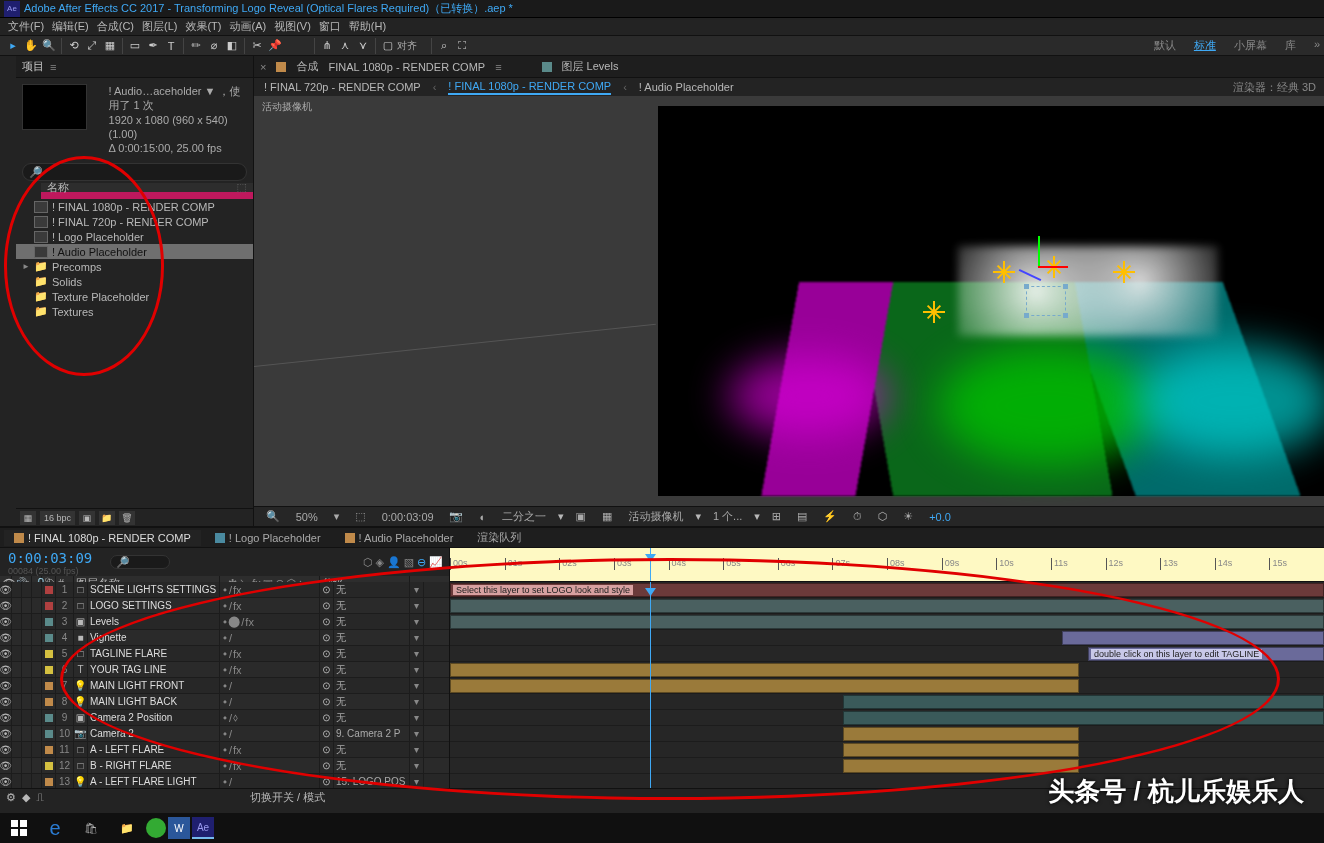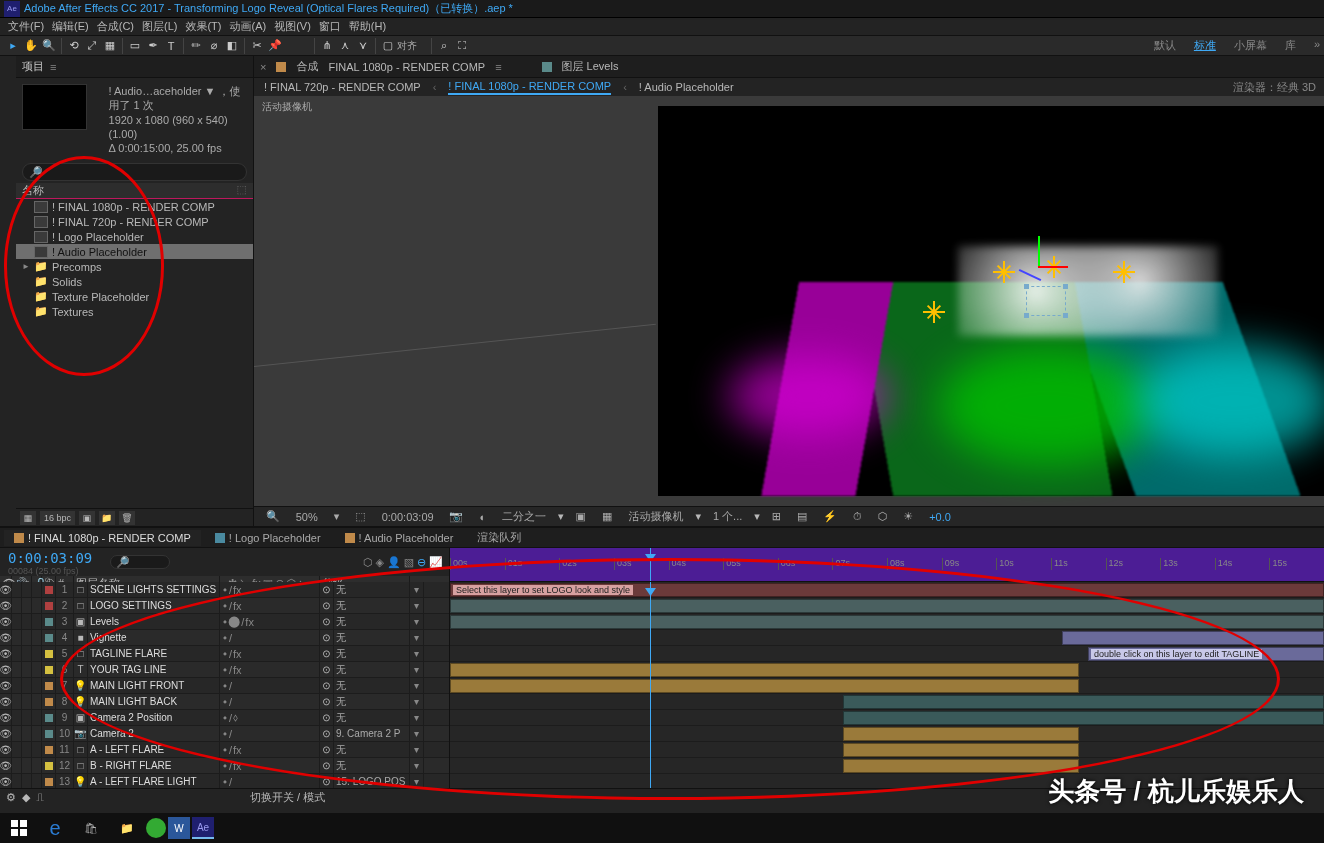--- a/index.html
+++ b/index.html
@@ -17,21 +17,21 @@
 
 .workspace { display:flex; height:470px; }
 .panel { background:#232323; border-right:1px solid #111; display:flex; flex-direction:column; }
 .project { width:254px;padding-left:16px; }
 .panel-tabs { height:22px; background:#1e1e1e; display:flex; align-items:center; padding:0 6px; gap:6px; border-bottom:1px solid #111; }
 .panel-tabs .tabtxt { color:#ccc; }
 .thumb-row { display:flex; padding:6px; gap:22px; }
 .thumb { width:82px; height:46px; background:#000; border:1px solid #333; }
 .thumb-info { font-size:10px; color:#aaa; line-height:1.3; }
 .search { margin:2px 6px; height:18px; background:#1a1a1a; border:1px solid #333; border-radius:9px; display:flex; align-items:center; padding:0 6px; color:#888;}
-.colhdr { background:#2d2d2d; height:16px; padding:0 6px; display:flex; align-items:flex-start; font-size:10px; border-bottom:1px solid #be185d;}
+.colhdr { background:#2d2d2d; height:16px; padding:0 6px; display:flex; align-items:center; font-size:10px; border-bottom:7px solid #be185d;margin-left:25px;}
 .tree { flex:1; overflow:auto; position:relative; }
 .tree-row { height:15px; display:flex; align-items:center; padding-left:6px; gap:4px; }
 .tree-row.sel { background:#6f6f6f; color:#111; }
 .tree-row .arrow { width:8px; color:#888; font-size:8px;}
 .tree-row .ic { width:14px; height:12px; display:flex; align-items:center; justify-content:center;}
 .ic-comp { background:#3a3a3a; border:1px solid #666;}
 .ic-folder { color:#888; }
 .proj-footer { height:18px; background:#232323; border-top:1px solid #111; display:flex; align-items:center; gap:4px; padding:0 4px;}
 .proj-footer .btn { width:16px; height:14px; background:#333; display:flex; align-items:center; justify-content:center; font-size:9px;}
 
@@ -85,21 +85,21 @@
 .tl-tabs { height:20px; background:#1e1e1e; display:flex; align-items:center; gap:4px; padding:0 4px; border-bottom:1px solid #111;}
 .tl-tab { padding:2px 10px; display:flex; align-items:center; gap:4px; color:#aaa; }
 .tl-tab.active { background:#232323; color:#ddd;}
 .tl-tab .sw { width:10px;height:10px;}
 .tl-head { height:34px; display:flex; border-bottom:1px solid #111;}
 .tl-head-left { width:450px; display:flex; flex-direction:column; border-right:1px solid #111;}
 .timecode { color:#3fa9f5; font-size:14px; padding:2px 8px 0 8px; font-family:Consolas,monospace;}
 .smallfps { color:#555; font-size:9px; padding-left:8px;}
 .tl-cols { height:14px; display:flex; align-items:center; background:#2d2d2d; font-size:10px;}
 .tl-cols .c { border-right:1px solid #1a1a1a; padding:0 2px; height:100%; display:flex; align-items:center;}
-.ruler { flex:1; position:relative; background:#4c1d95; }
+.ruler { flex:1; position:relative; background:#fef9c3; }
 .ruler .ticks{position:absolute;left:0;right:0;top:10px;height:12px;display:flex;}
 .ruler .tick{flex:1;border-left:1px solid #555;font-size:9px;color:#888;padding-left:2px;position:relative;}
 .cti { position:absolute; top:0; bottom:0; left:200px; width:1px; background:#3fa9f5; z-index:5;}
 .cti::before{content:"";position:absolute;top:6px;left:-5px;width:11px;height:8px;background:#3fa9f5;clip-path:polygon(0 0,100% 0,50% 100%);}
 
 .tl-body { flex:1; display:flex; overflow:hidden;}
 .layers { width:450px; border-right:1px solid #111; overflow-y:auto;}
 .layer { height:16px; display:flex; align-items:center; border-bottom:1px solid #1c1c1c; background:#2a2a2a;}
 .layer:nth-child(odd){background:#272727;}
 .layer .cell{height:100%;display:flex;align-items:center;border-right:1px solid #1c1c1c;font-size:10px;}

